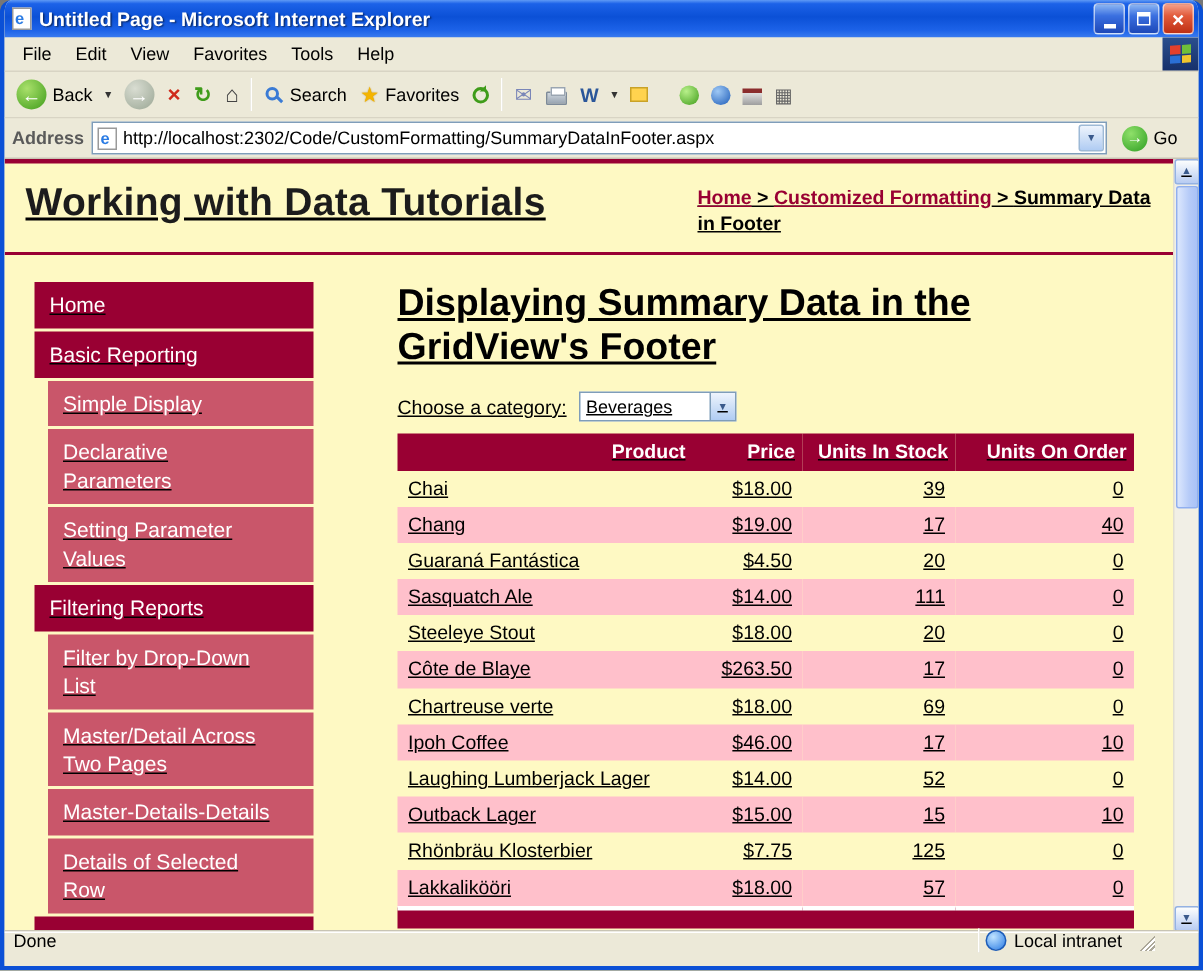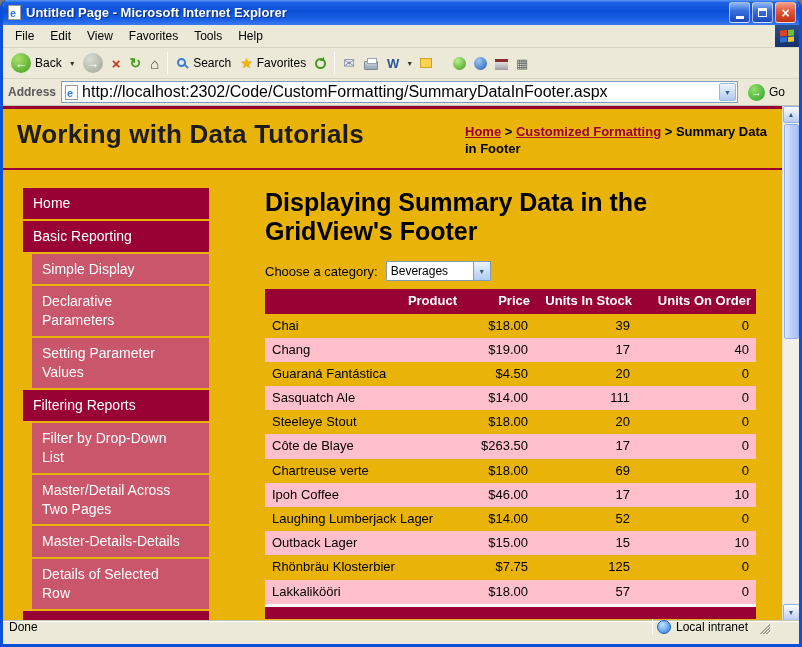--- a/index.html
+++ b/index.html
@@ -65,28 +65,28 @@
   .note{width:12px;height:10px;background:#ffd34f;border:1px solid #c9a227;}
   .extras{margin-left:16px;display:flex;align-items:center;gap:8px;}
   .orb-green{width:13px;height:13px;border-radius:50%;background:radial-gradient(circle at 35% 30%,#b8f08a,#3f9c1a);}
   .orb-blue{width:13px;height:13px;border-radius:50%;background:radial-gradient(circle at 35% 30%,#9ec8f5,#1d5cb8);}
   .building{width:13px;height:11px;background:linear-gradient(#e0e0e0,#9e9e9e);border-top:3px solid #8b2d2d;margin-top:2px;}
   .gridg{color:#666;font-size:13px;line-height:1;}
   
   .addressbar{height:27px;flex:0 0 27px;display:flex;align-items:center;gap:5px;padding:0 5px;background:var(--face);border-bottom:1px solid #c8c4b4;}
   .addr-label{font-size:12px;color:#5a5a5a;font-weight:bold;}
   .addr-field{flex:1;height:22px;background:#fff;border:1px solid #7f9db9;display:flex;align-items:center;padding:0 1px 0 3px;gap:4px;}
-  .addr-field input{flex:1;border:none;outline:none;font-size:16px;font-family:"Liberation Sans",sans-serif;color:#000;background:transparent;padding:0;}
+  .addr-field input{flex:1;border:none;outline:none;font-size:12px;font-family:"Liberation Sans",sans-serif;color:#000;background:transparent;padding:0;}
   .addr-dd{width:17px;height:18px;display:flex;align-items:center;justify-content:center;font-size:7px;color:#3a5a8c;
     background:linear-gradient(180deg,#eef4fd,#cfe0f7 50%,#b0ccf3);border:1px solid #9db9d6;border-radius:2px;}
   .go-btn{display:flex;align-items:center;gap:4px;padding:2px 8px 2px 4px;border:1px solid transparent;border-radius:2px;}
   .go-circ{width:17px;height:17px;border-radius:50%;background:radial-gradient(circle at 35% 30%,#8fe06a,#2e9e22);color:#fff;font-size:11px;font-weight:bold;display:flex;align-items:center;justify-content:center;}
   .go-label{font-size:12px;color:#000;}
   
-  .page{flex:1;display:flex;background:#eab308;overflow:hidden;}
+  .page{flex:1;display:flex;background:#fef9c3;overflow:hidden;text-decoration:underline;}
   .page-content{flex:1;overflow:hidden;border-top:3px solid var(--maroon);}
   .site-header{display:flex;justify-content:space-between;align-items:flex-start;padding:10px 12px 10px 14px;border-bottom:2px solid var(--maroon);}
   .site-title{font-size:26px;font-weight:bold;color:#1c1c1c;letter-spacing:.2px;}
   .breadcrumb{width:305px;font-size:13px;font-weight:bold;color:#000;line-height:1.3;padding-top:5px;}
   .bc-link{color:var(--maroon);text-decoration:underline;cursor:pointer;}
   .bc-current{color:#000;}
   .content{display:flex;padding:14px 26px 0 20px;gap:56px;}
   
   .side{width:186px;flex:0 0 186px;padding-top:4px;}
   .side .lvl1{background:var(--maroon);color:#fff;font-size:14px;padding:6px 40px 6px 10px;margin-bottom:2px;line-height:1.35;cursor:pointer;}

